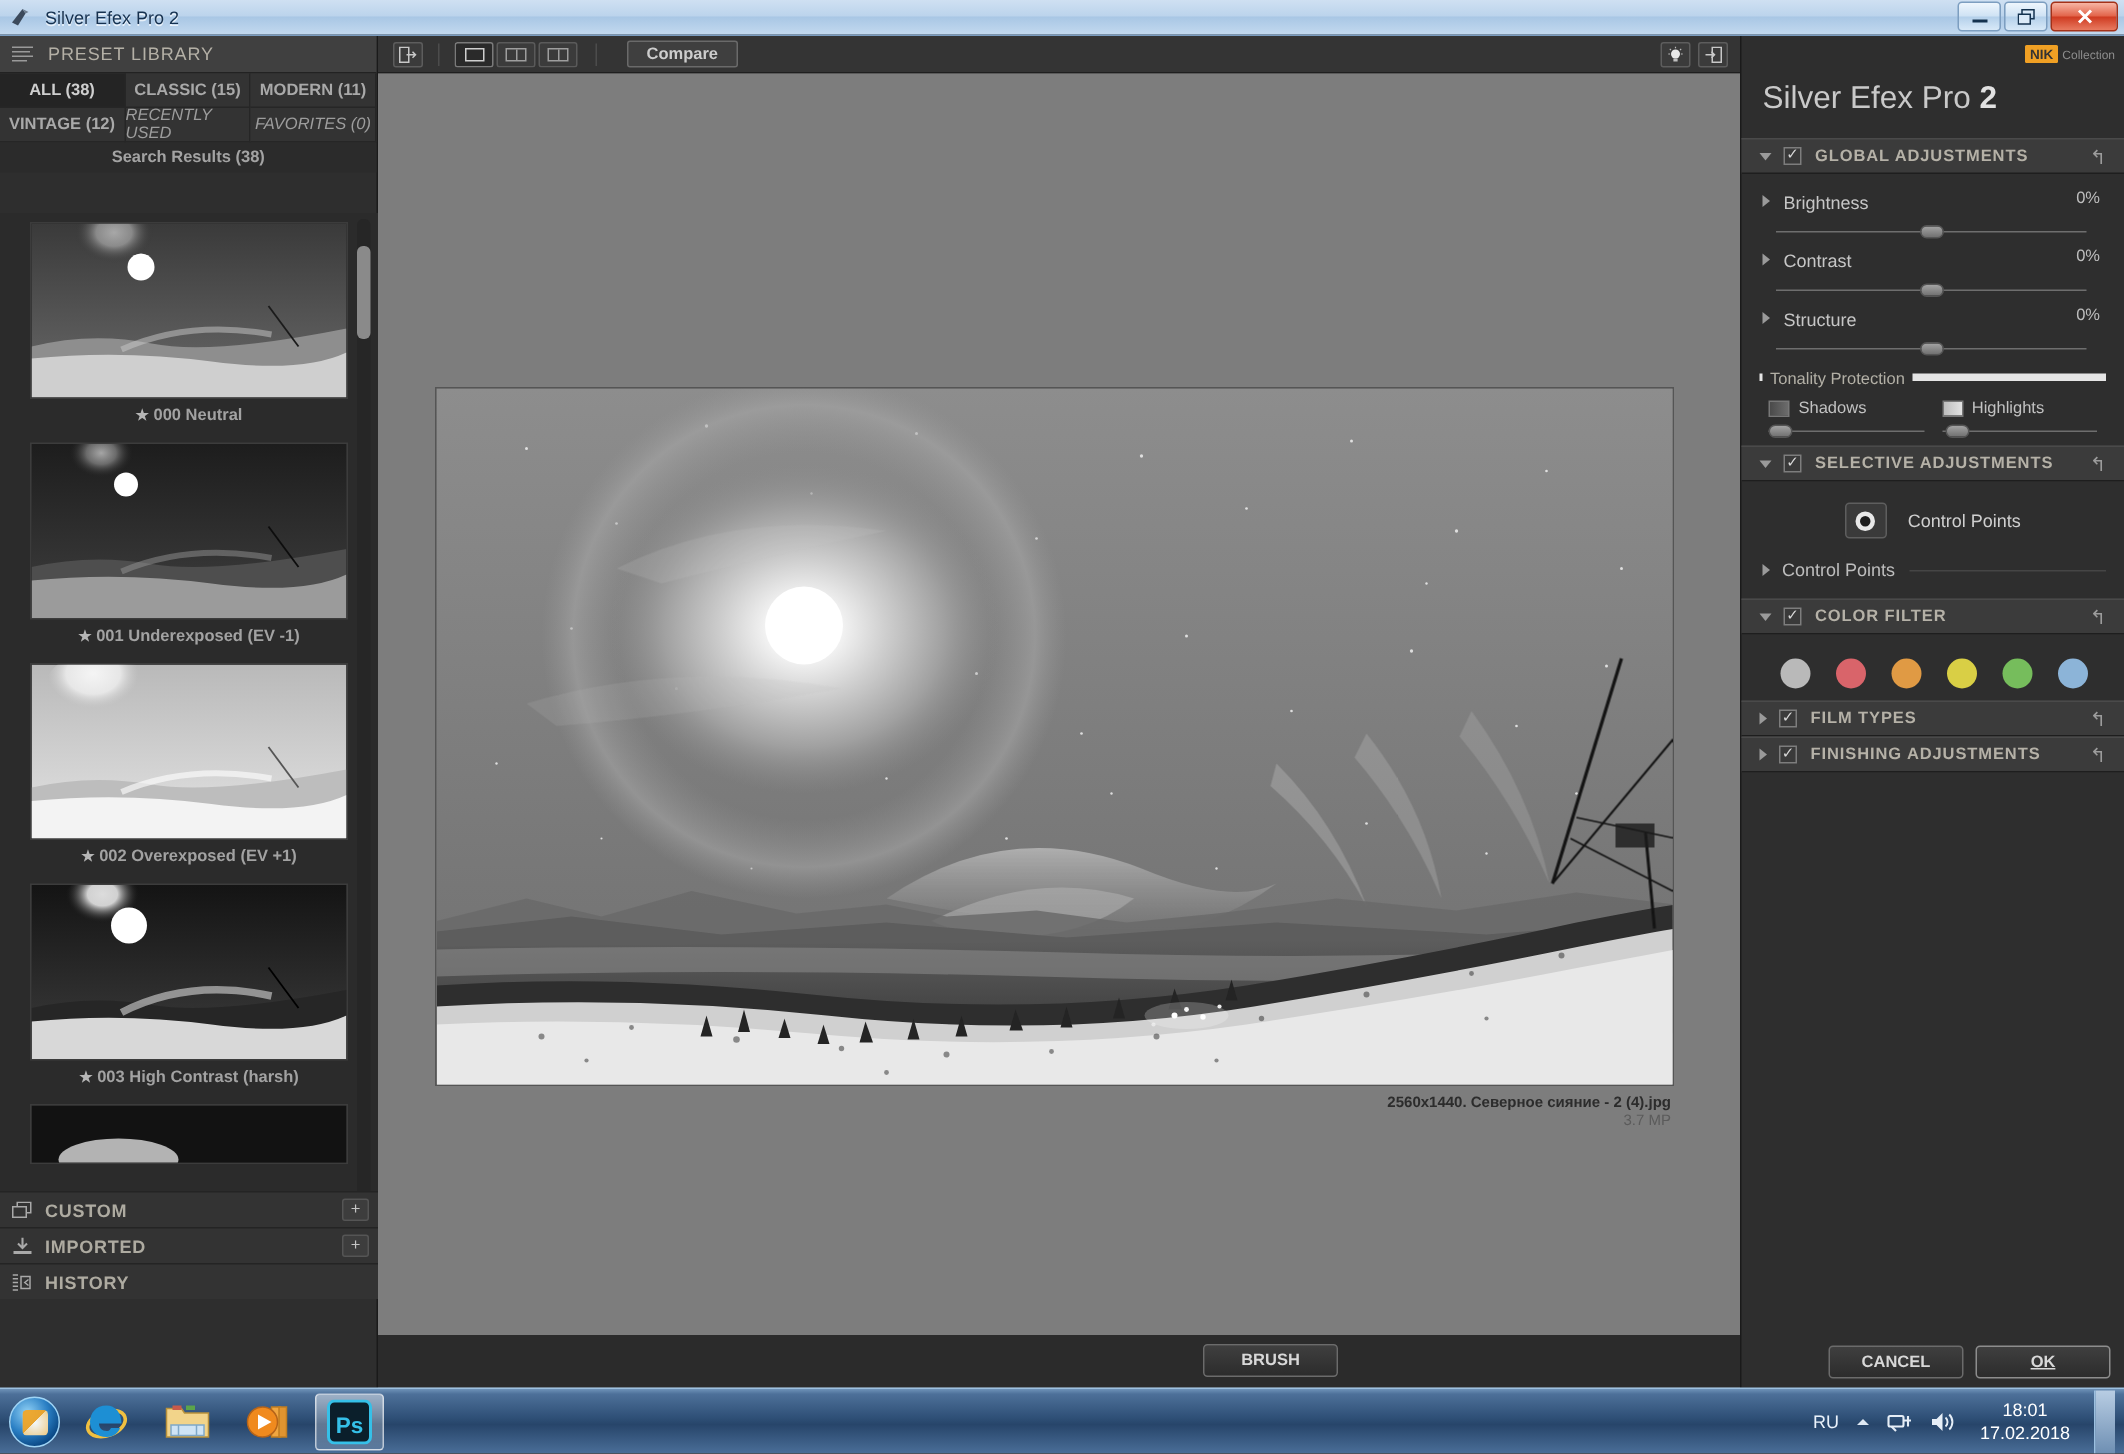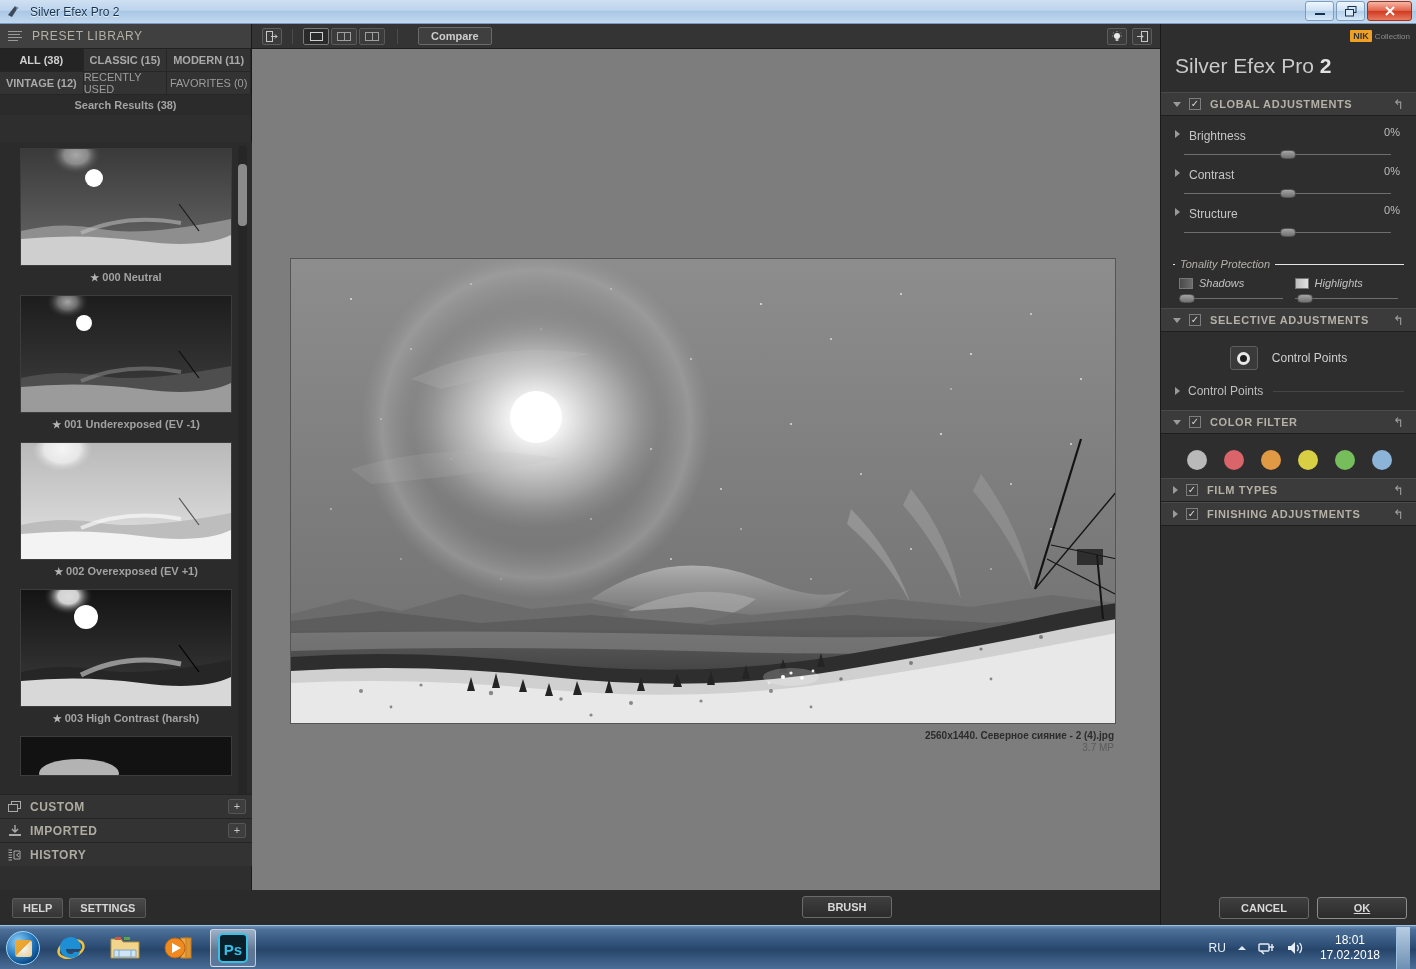--- a/index.html
+++ b/index.html
@@ -58,21 +58,21 @@
   .lp-title {
     font-size: 12px; letter-spacing: .6px; color: #b4b0a6; margin-left: 10px;
   }
   .filter-grid { display: grid; grid-template-columns: 1fr 1fr 1fr; }
   .filter-btn {
     height: 23px; display: flex; align-items: center; justify-content: center;
     font-size: 11px; font-weight: bold; color: #a9a9a9;
     background: #333; border: 1px solid #262626; border-top: none; border-left: none;
   }
   .filter-btn.active { background: #242424; color: #cfcfcf; }
-  .filter-btn.italic { font-weight: normal; color: #9d9d9d; }
+  .filter-btn.italic { font-style: italic; font-weight: normal; color: #9d9d9d; }
 
   .search-results {
     height: 20px; display: flex; align-items: center; justify-content: center;
     font-size: 11px; font-weight: bold; color: #a3a3a3; background: #2b2b2b;
   }
   .preset-scroll {
     position: absolute; left: 0; top: 118px; width: 252px; height: 700px;
     background: #2b2b2b; overflow: hidden;
   }
   .preset-item { padding: 6px 0 0 0; }
@@ -199,22 +199,22 @@
   .slider-row { padding: 10px 16px 0 14px; position: relative; }
   .slider-row .name { font-size: 12px; color: #c6c6c6; display:inline-block; margin-left: 14px;}
   .slider-row .val { position: absolute; right: 16px; top: 10px; font-size: 11px; color: #bdbdbd; }
   .slider-row .caret { position:absolute; left: 14px; top: 14px; margin-left:0;}
   .track { height: 1px; background: #6e6e6e; margin: 10px 9px 0 9px; position: relative; }
   .knob {
     position: absolute; top: -4px; width: 16px; height: 9px; border-radius: 5px;
     background: linear-gradient(to bottom,#a3a3a3,#717171); border:1px solid #555;
   }
   .tonality {
-    margin: 31px 12px 0 12px; border: 1px solid #4a4a4a; border-top: 1px solid #e5e5e5;
-    padding: 0 0 9px 0; position: relative; border-left:none; border-right:none; border-bottom:none;font-style:italic;
+    margin: 16px 12px 0 12px; border: 1px solid #4a4a4a; border-top: 5px solid #e5e5e5;
+    padding: 0 0 9px 0; position: relative; border-left:none; border-right:none; border-bottom:none;
   }
   .ton-title {
     position: absolute; top: -7px; left: 2px; background: #2e2e2e; padding: 0 5px;
     font-size: 11px; color: #b3b0a6;
   }
   .ton-grid { display:flex; padding-top: 12px; }
   .ton-col { flex: 1; padding: 0 6px; }
   .ton-lbl { display:flex; align-items:center; gap:6px; font-size:11px; color:#c2c2c2; }
   .sw { width: 14px; height: 11px; border:1px solid #777; }
   .sw.sh { background: linear-gradient(to right,#4a4a4a,#6c6c6c); }
@@ -503,24 +503,20 @@
             <svg width="14" height="12" viewBox="0 0 14 12">
               <path d="M0.5 1 H4 M0.5 3.5 H4 M0.5 6 H4 M0.5 8.5 H4 M0.5 11 H4" stroke="#a9a9a9" stroke-width="1"></path>
               <path d="M6 2 h6 v8 h-6 z" fill="none" stroke="#a9a9a9"></path>
                 <path d="M11 4 L8.5 6 L11 8" stroke="#a9a9a9" fill="none"></path>
             </svg>
           </span>
           <span class="label">HISTORY</span>
         </div>
       </div>
 
-      <div class="lp-footer">
-        <div class="sm-btn">HELP</div>
-        <div class="sm-btn">SETTINGS</div>
-      </div>
     </div>
 
     <div class="center">
 
       <div class="toolbar">
         <div class="tbtn">
           <svg width="12" height="11" viewBox="0 0 12 11">
               <rect x="0.5" y="0.5" width="6" height="10" fill="none" stroke="#c8c8c8"></rect>
               <path d="M5 5.5 H11 M9 3.5 L11 5.5 L9 7.5" stroke="#c8c8c8" fill="none"></path>
             </svg>

